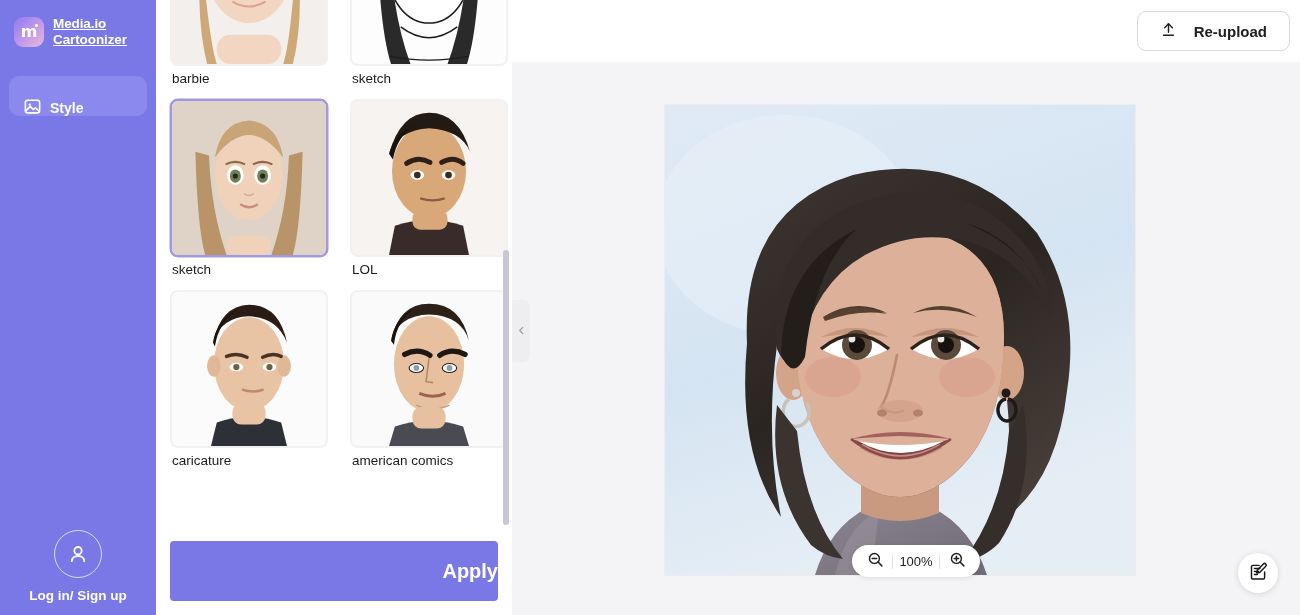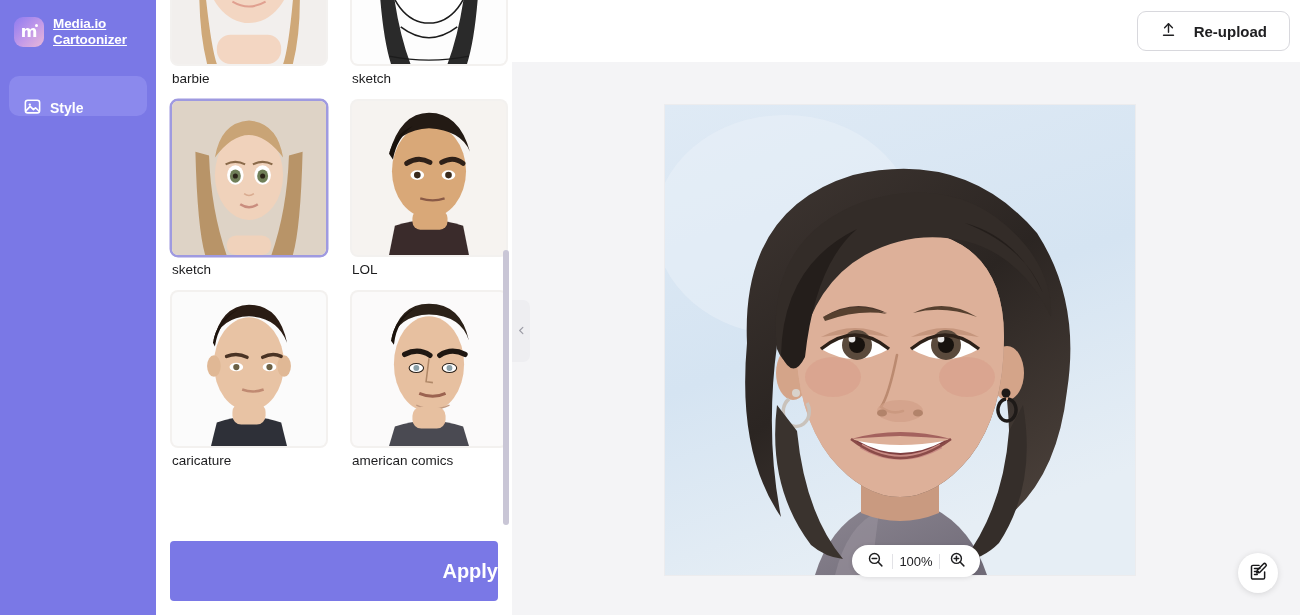--- a/index.html
+++ b/index.html
@@ -310,20 +310,29 @@
           <svg viewBox="0 0 24 24" fill="none" stroke="#ffffff" stroke-width="2" stroke-linecap="round" stroke-linejoin="round">
             <rect x="3" y="4" width="18" height="16" rx="3"></rect>
             <circle cx="8.6" cy="9.6" r="1.5" fill="#ffffff" stroke="none"></circle>
             <path d="M3.6 17.5 L9 11.8 L13.2 16 L15.8 13.6 L20.4 18"></path>
           </svg>
         </span>
         <span class="nav-label">Style</span>
       </div>
     </nav>
 
+    <div class="login">
+      <div class="avatar-circle">
+        <svg width="24" height="24" viewBox="0 0 24 24" fill="none" stroke="#ffffff" stroke-width="1.8" stroke-linecap="round">
+          <circle cx="12" cy="8.7" r="3.7"></circle>
+          <path d="M5.8 19.2c0-3.4 2.8-5.2 6.2-5.2s6.2 1.8 6.2 5.2"></path>
+        </svg>
+      </div>
+      <div class="login-label">Log in/ Sign up</div>
+    </div>
   </aside>
 
   <section class="panel">
     <div class="panel-scroll">
       <div class="grid">
 
         <div class="cell">
           <div class="thumb">
             <svg viewBox="0 0 158 158" preserveAspectRatio="xMidYMid slice">
               <rect width="158" height="158" fill="#f2efed"></rect>

